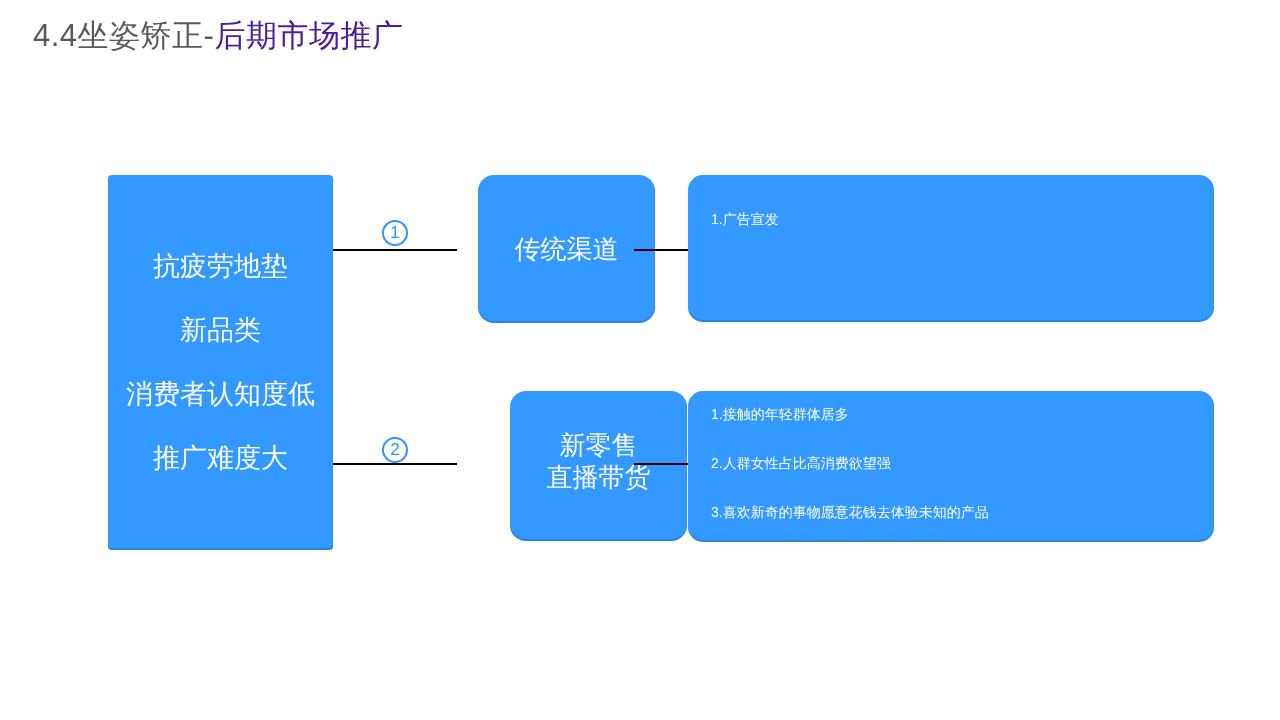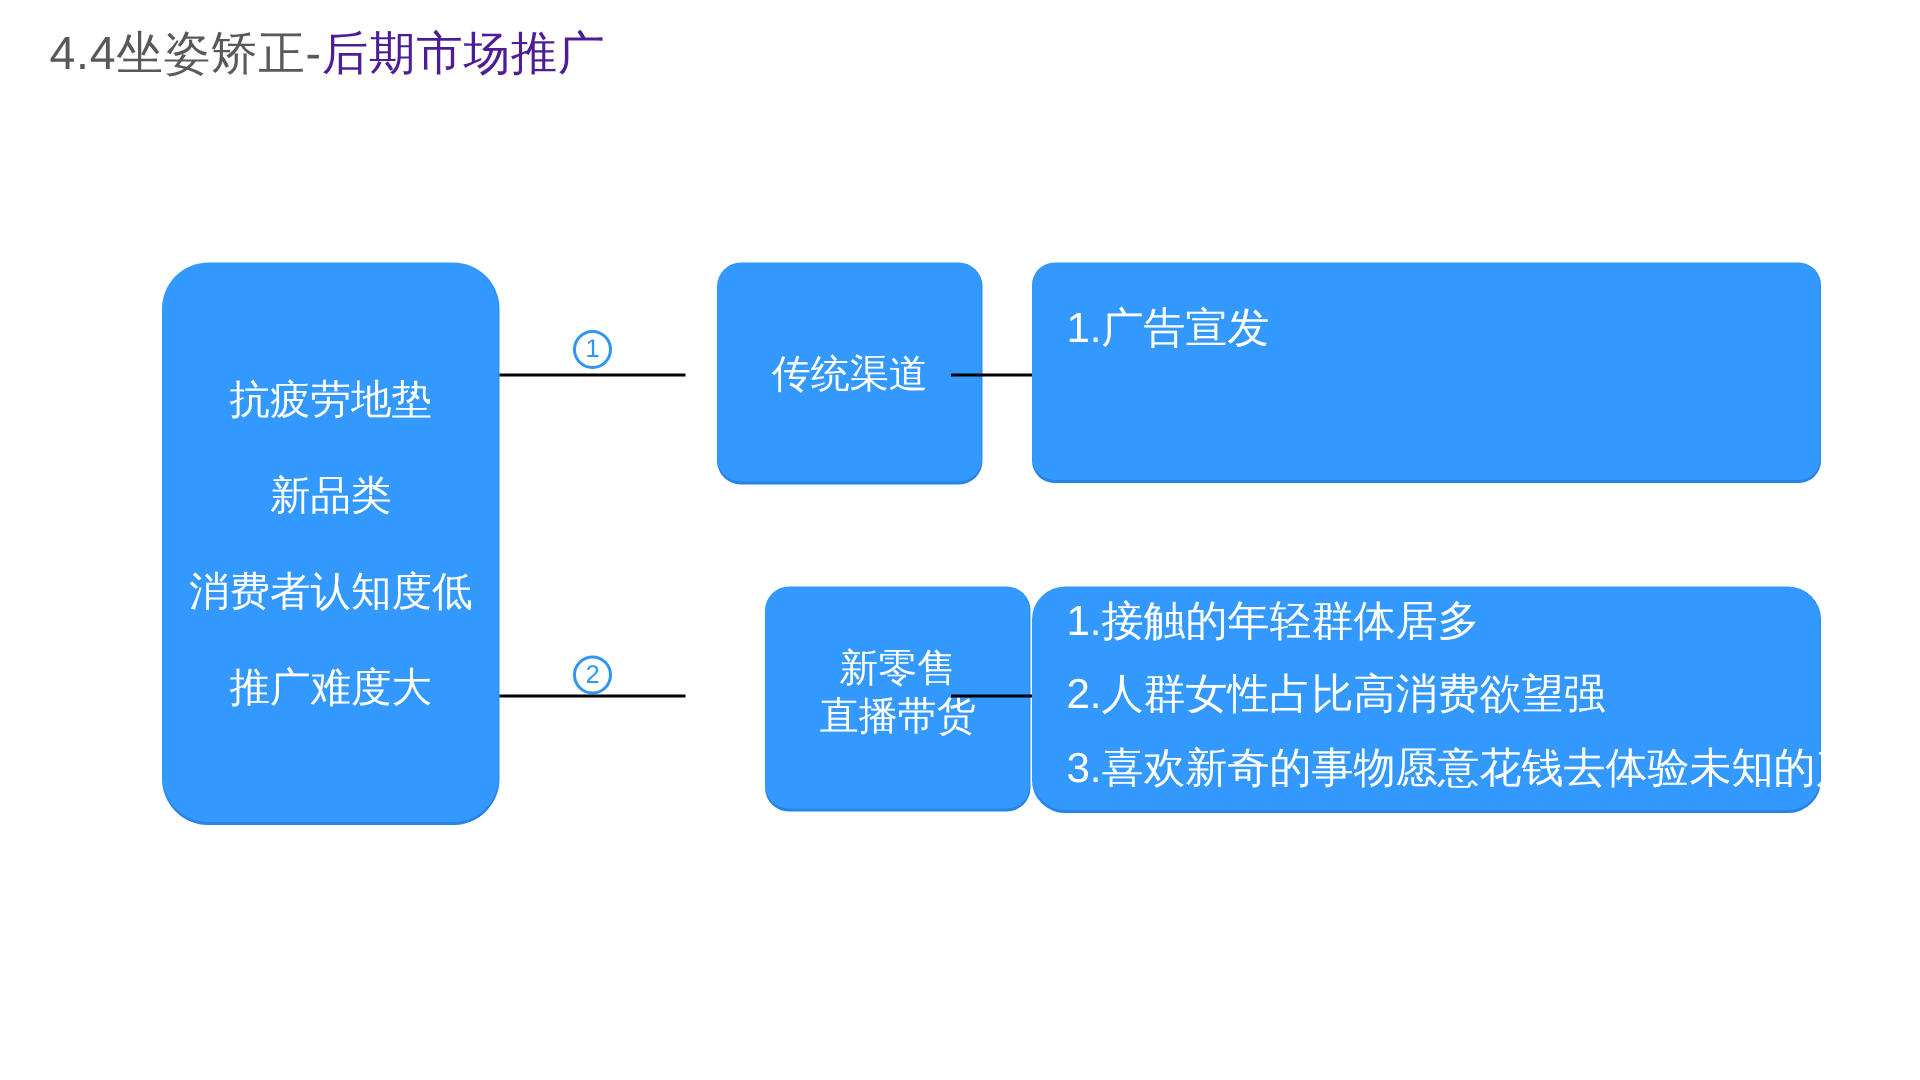--- a/index.html
+++ b/index.html
@@ -34,48 +34,48 @@
     box-shadow: inset 0 -2px 0 rgba(10, 80, 170, 0.28), inset -1px 0 0 rgba(10, 80, 170, 0.12);
     display: flex;
     flex-direction: column;
     align-items: center;
     justify-content: center;
     text-align: center;
   }
   .box-root {
     left: 108px; top: 175px;
     width: 225px; height: 375px;
-    border-radius: 31px;
+    border-radius: 4px;
     gap: 37px;
     font-size: 27px;
     line-height: 27px;
   }
   .box-node {
     left: 478px;
     width: 177px;
     border-radius: 16px;
     font-size: 26px;
     line-height: 32px;
   }
   .box-node-1 { top: 175px; height: 148px; }
   .box-node-2 { top: 391px; height: 150px; padding-bottom: 10px; margin-left: 32px; }
   .box-detail {
     left: 688px;
     width: 526px;
     border-radius: 15px;
     align-items: flex-start;
     justify-content: flex-start;
     text-align: left;
-    font-size: 28px;
+    font-size: 14px;
     line-height: 22px;
     padding-left: 23px;
     padding-right: 16px;
   }
   .box-detail-1 { top: 175px; height: 147px; padding-top: 33px; gap: 32px; }
-  .box-detail-2 { top: 391px; height: 151px; padding-top: 12px; gap: 27px; border-radius: 22px; }
+  .box-detail-2 { top: 391px; height: 151px; padding-top: 12px; gap: 27px; }
 
   .hline {
     position: absolute;
     height: 2px;
     background: #000000;
   }
   .marker {
     position: absolute;
     width: 26px; height: 26px;
     border: 2px solid #2E96F7;

